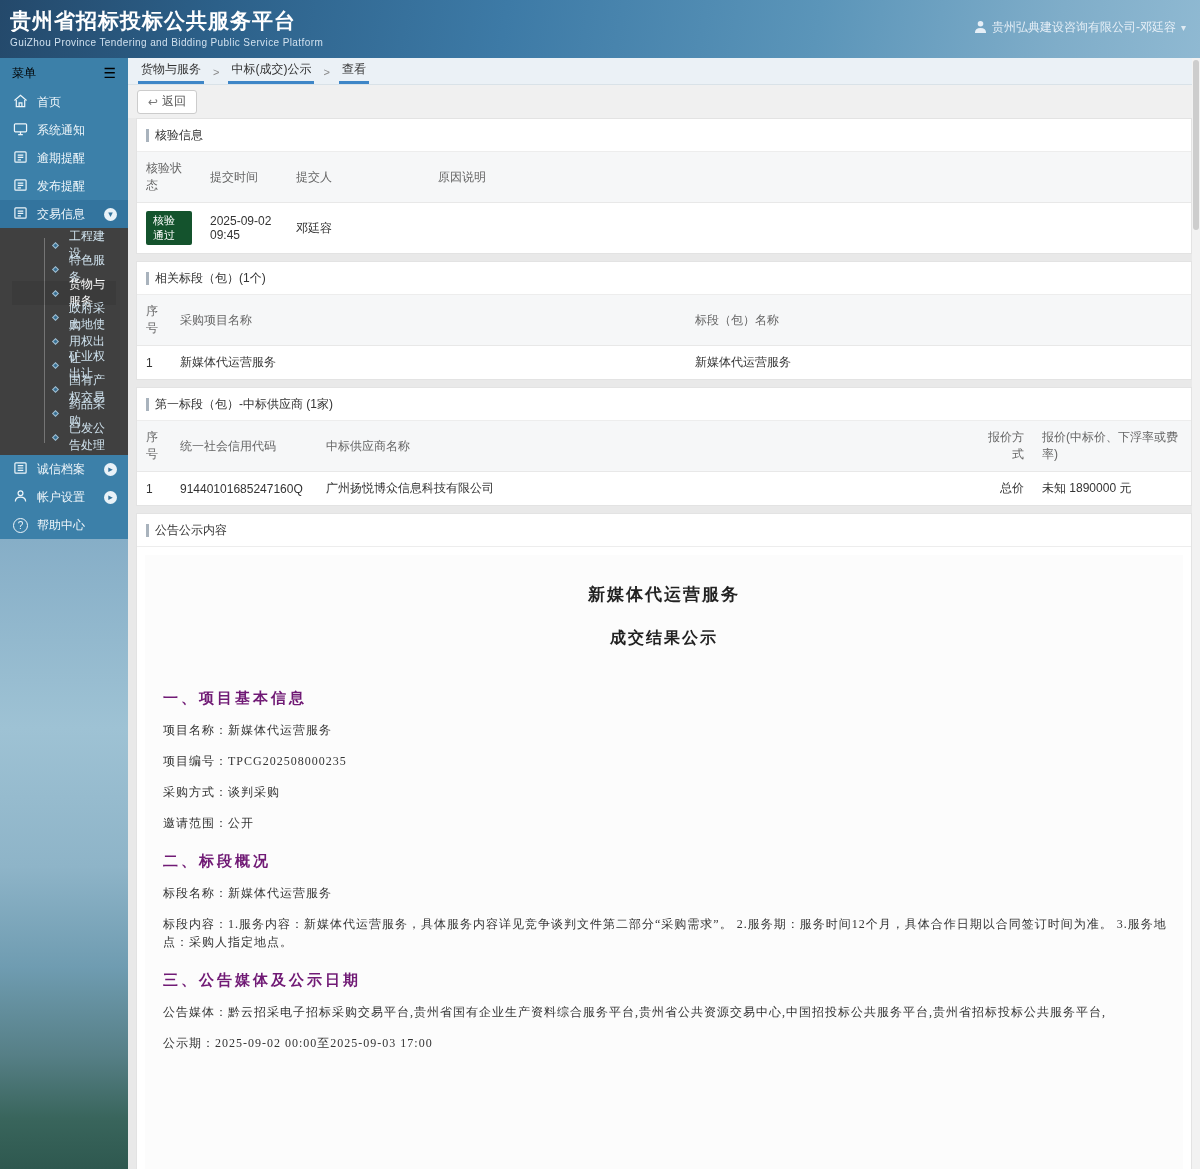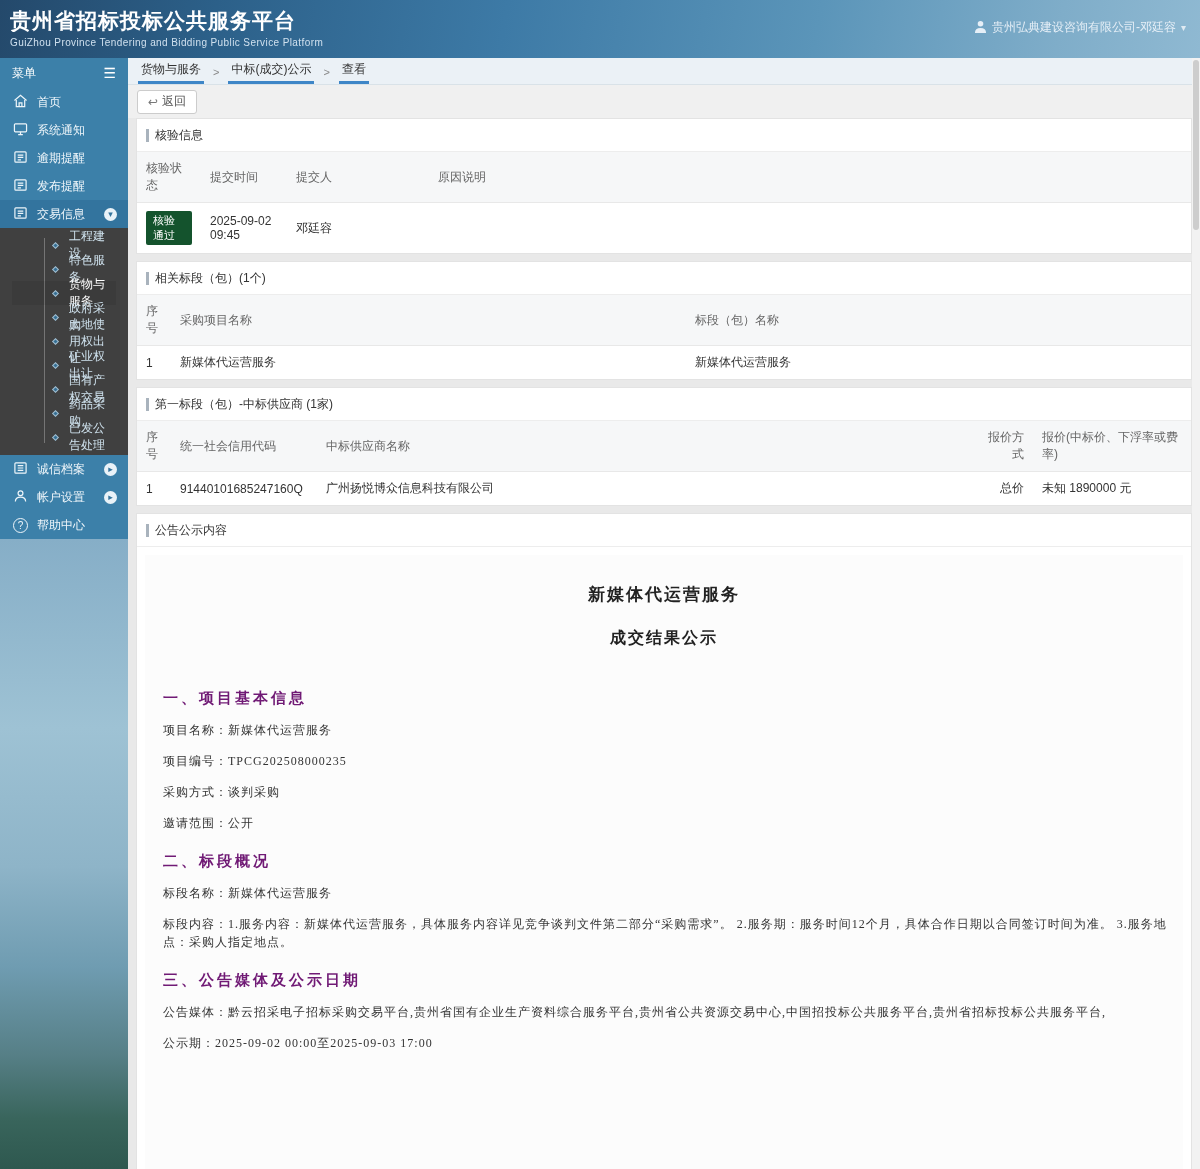--- a/index.html
+++ b/index.html
@@ -14,21 +14,21 @@
   .brand .subtitle { font-size:10px; color:#cfe0ee; margin-top:2px; letter-spacing:.4px; }
   .user-menu { position:absolute; right:14px; top:19px; display:flex; align-items:center; gap:5px; color:#e6eff7; font-size:12px; cursor:pointer;text-align:right; }
   .user-menu .caret { font-size:10px; color:#dfeaf2; }
 
   
   .app { display:flex; height:1111px; }
   .sidebar { width:128px; background:#3c80a9; display:flex; flex-direction:column; flex-shrink:0; }
   .main { flex:1; background:#e9e9e9; position:relative; overflow:hidden; }
 
   
-  .menu-top { height:30px; display:flex; align-items:center; justify-content:space-between; padding:0 12px; color:#ffffff; font-size:12px; }
+  .menu-top { height:30px; display:flex; align-items:center; justify-content:space-between; padding:0 12px; color:#000000; font-size:12px; }
   .menu-top .hamburger { font-size:14px; cursor:pointer; }
   .nav-item { height:28px; display:flex; align-items:center; padding:0 12px 0 13px; gap:9px; color:#eef5fa; font-size:12px; cursor:pointer; position:relative; }
   .nav-item svg { flex-shrink:0; }
   .nav-item.parent-active { background:#33749e; }
   .circle-ic { width:13px; height:13px; border-radius:50%; background:#e9f2f8; color:#35749c; font-size:9px; line-height:13px; text-align:center; position:absolute; right:11px; }
   .submenu { background:#404040; position:relative; padding:5px 12px 6px; }
   .submenu .vline { position:absolute; left:44px; top:10px; bottom:12px; width:1px; background:rgba(255,255,255,.28); }
   .sub-item { height:24px; display:flex; align-items:center; padding-left:57px; color:#cfe2ee; font-size:12px; cursor:pointer; position:relative; }
   .sub-item .diamond { position:absolute; left:41px; width:5px; height:5px; border:1px solid rgba(255,255,255,.55); transform:rotate(45deg); background:#356f94; }
   .sub-item.active { color:#ffffff; background:rgba(0,0,0,.07); }

